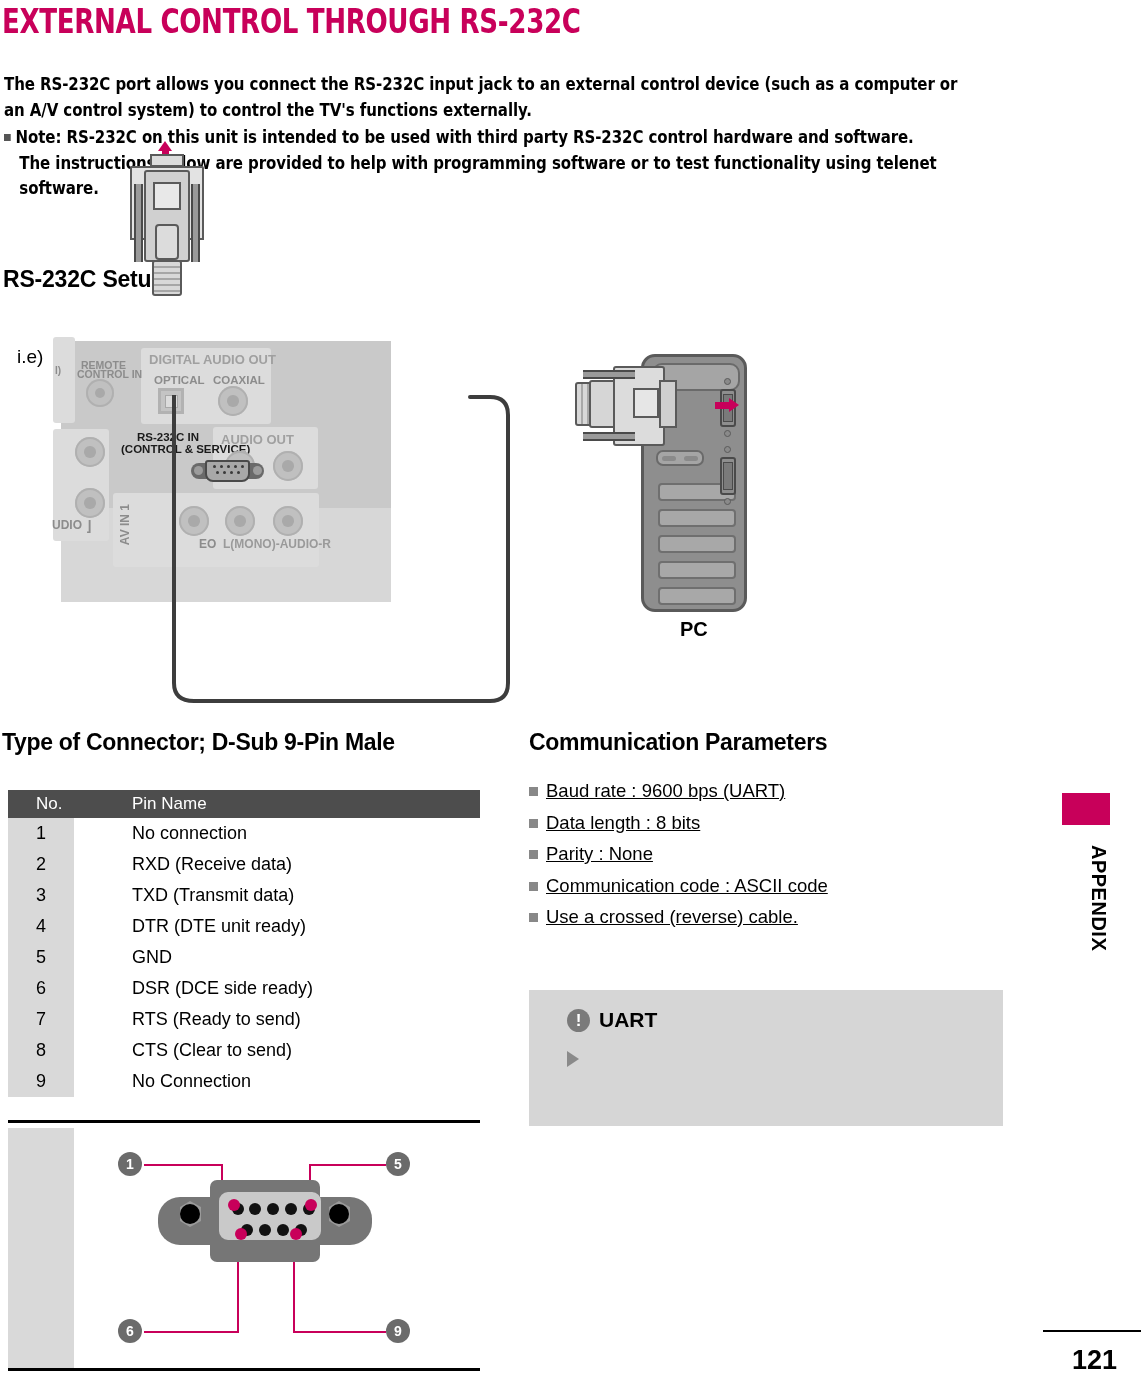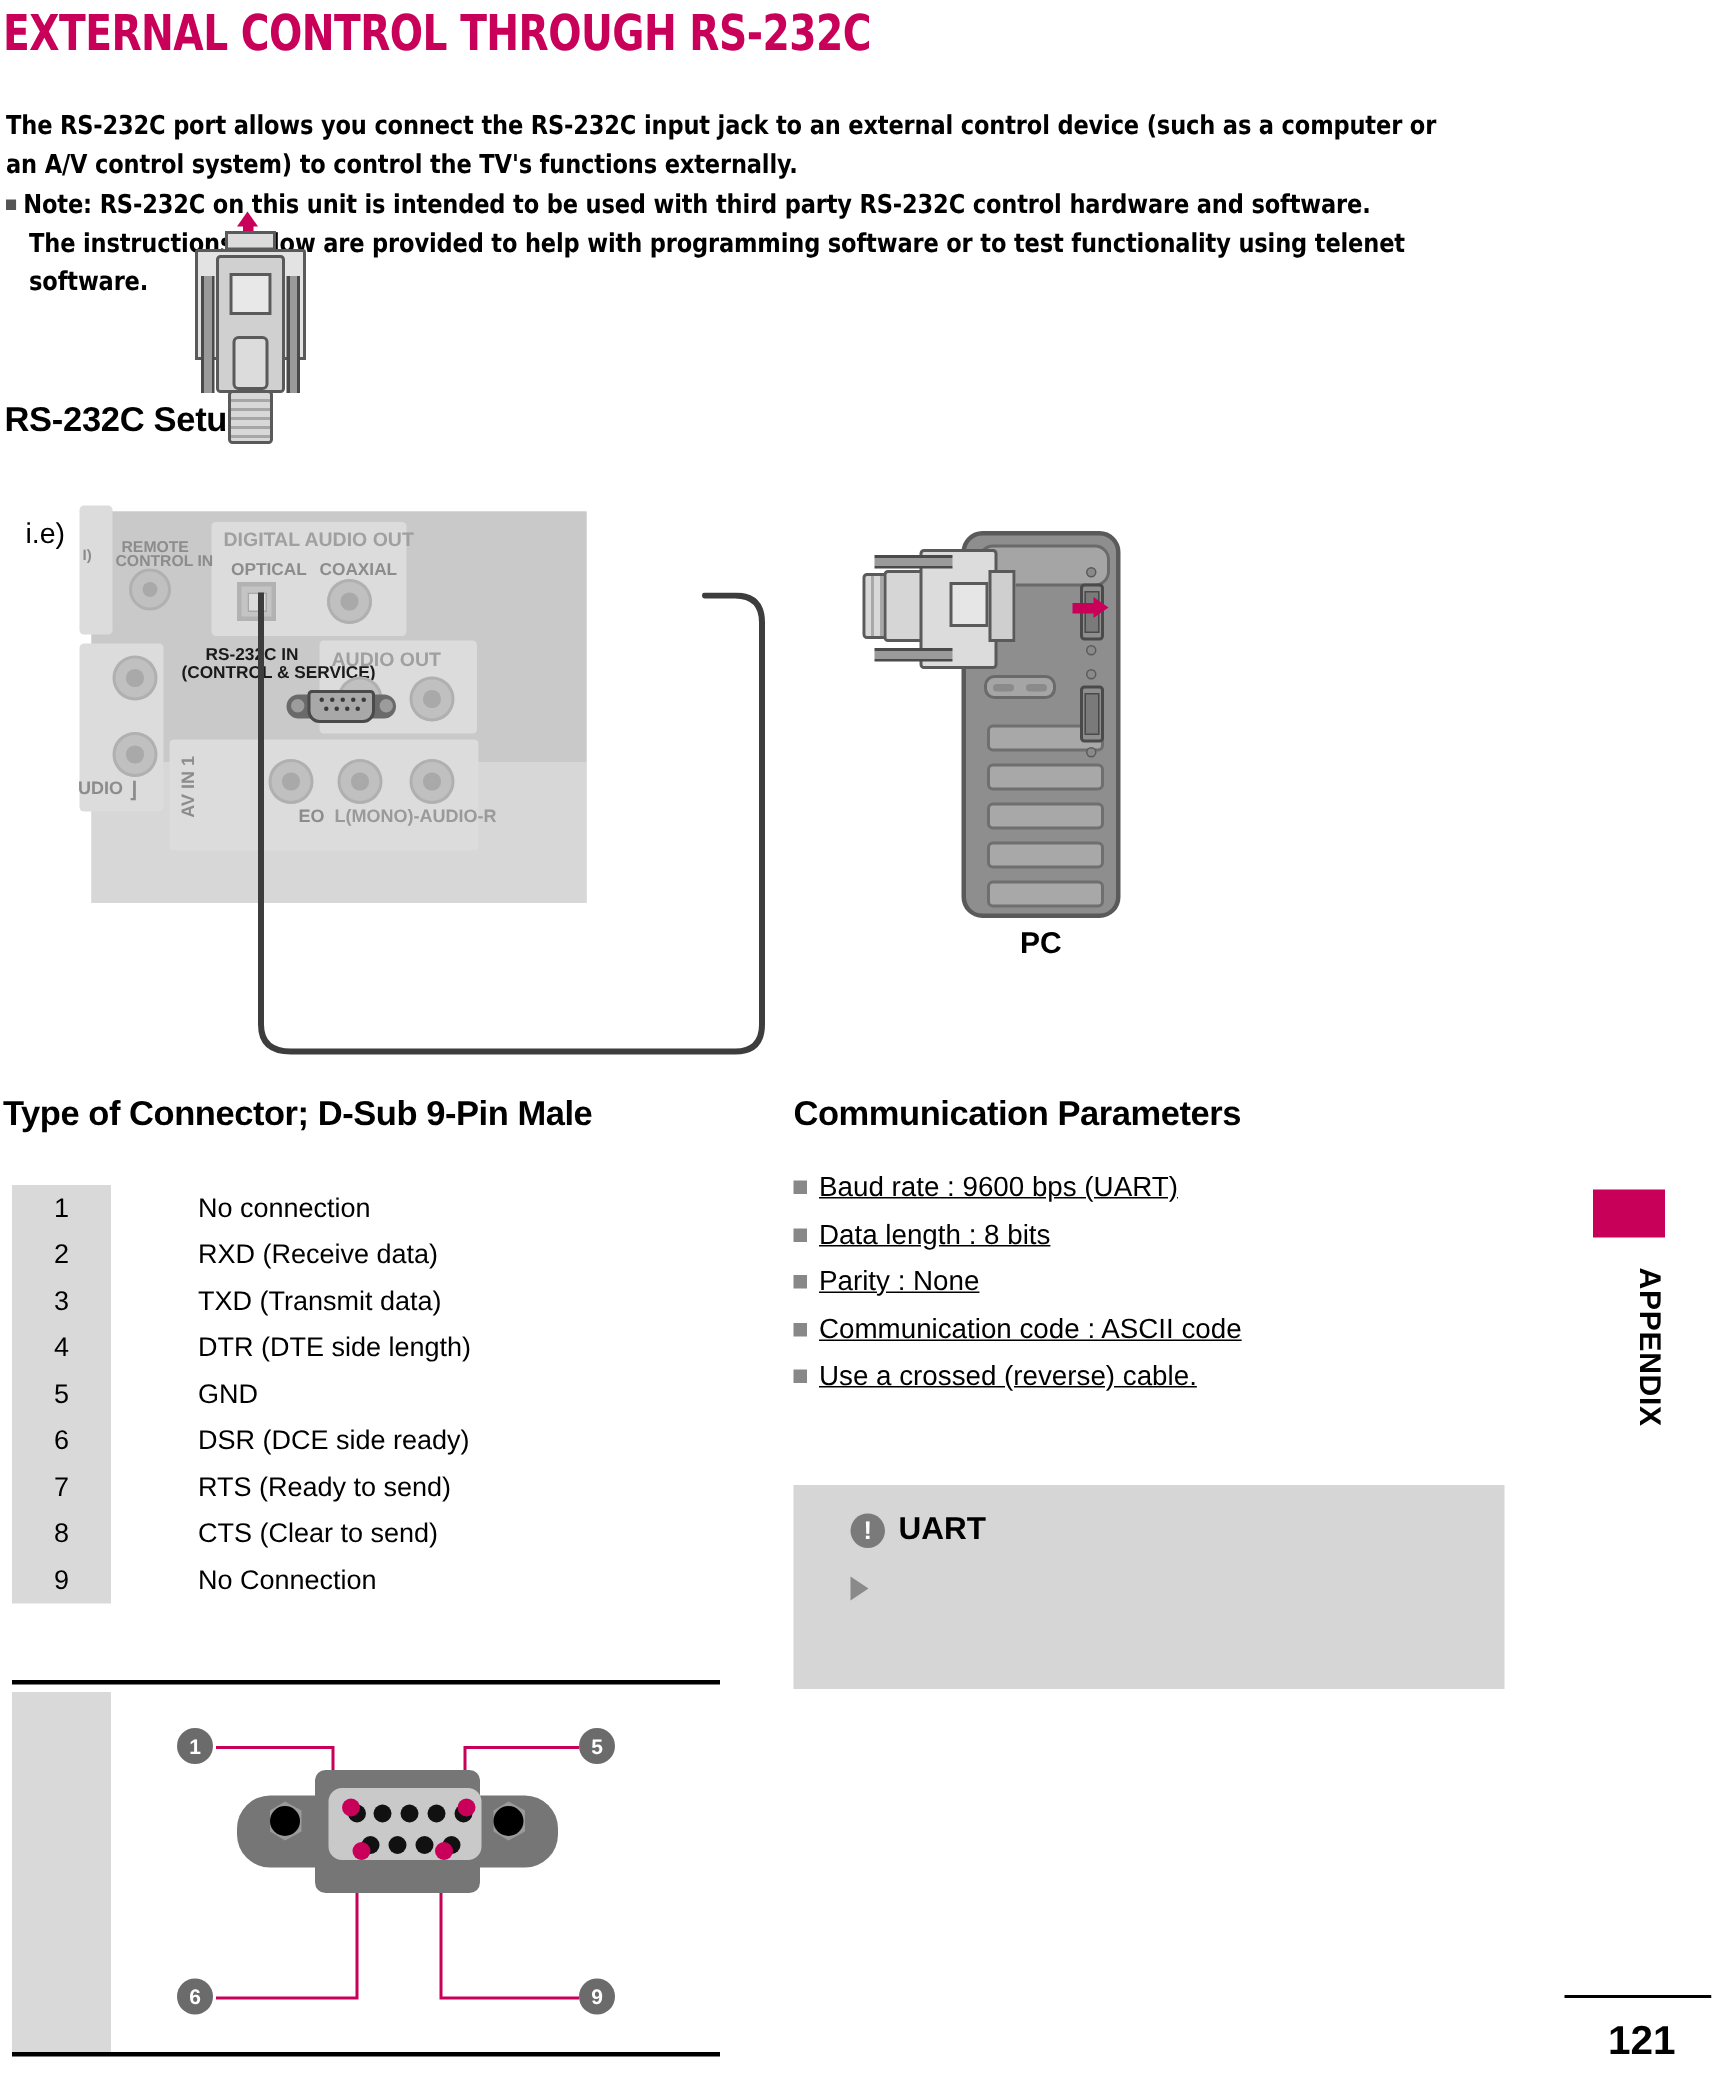--- a/index.html
+++ b/index.html
@@ -539,37 +539,41 @@
   <div class="nose"></div>
   <div class="screw t"></div>
   <div class="screw b"></div>
 </div>
 
 <div class="pc-caption">PC</div>
 
 <div class="h2-connector">Type of Connector; D-Sub 9-Pin Male</div>
 
 <div class="tbl">
+  <div class="thead">
+    <div class="c1">No.</div>
+    <div class="c2">Pin Name</div>
+  </div>
   <div class="tbody">
     <div class="graycol"></div>
     <div class="row">
         <div class="c1">1</div>
         <div class="c2">No connection</div>
       </div>
     <div class="row">
         <div class="c1">2</div>
         <div class="c2">RXD (Receive data)</div>
       </div>
     <div class="row">
         <div class="c1">3</div>
         <div class="c2">TXD (Transmit data)</div>
       </div>
     <div class="row">
         <div class="c1">4</div>
-        <div class="c2">DTR (DTE side length)</div>
+        <div class="c2">DTR (DTE unit ready)</div>
       </div>
     <div class="row">
         <div class="c1">5</div>
         <div class="c2">GND</div>
       </div>
     <div class="row">
         <div class="c1">6</div>
         <div class="c2">DSR (DCE side ready)</div>
       </div>
     <div class="row">

